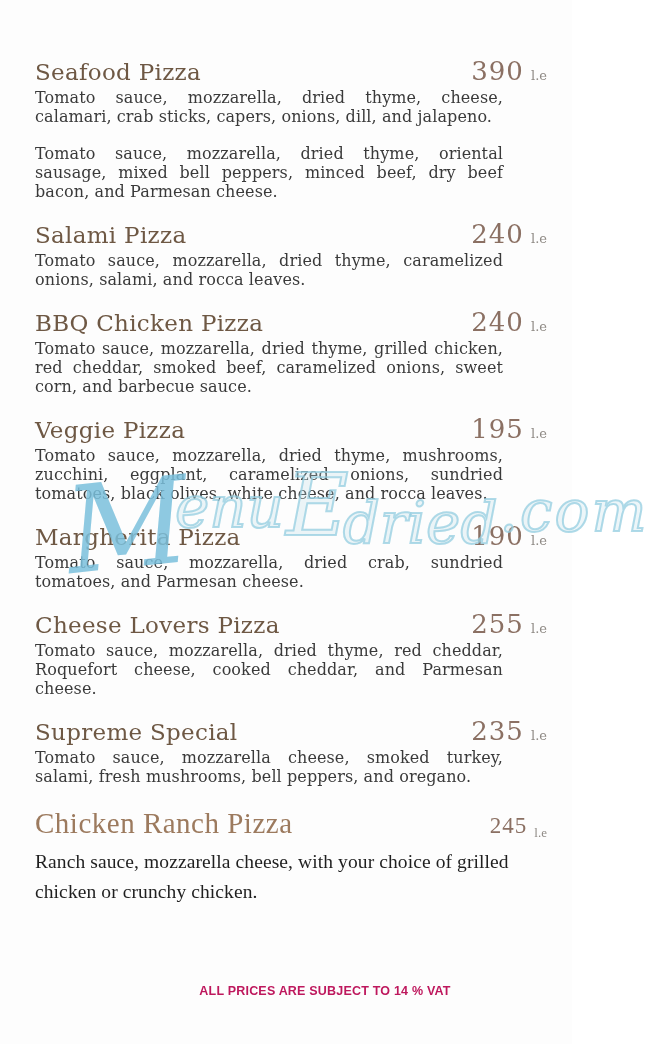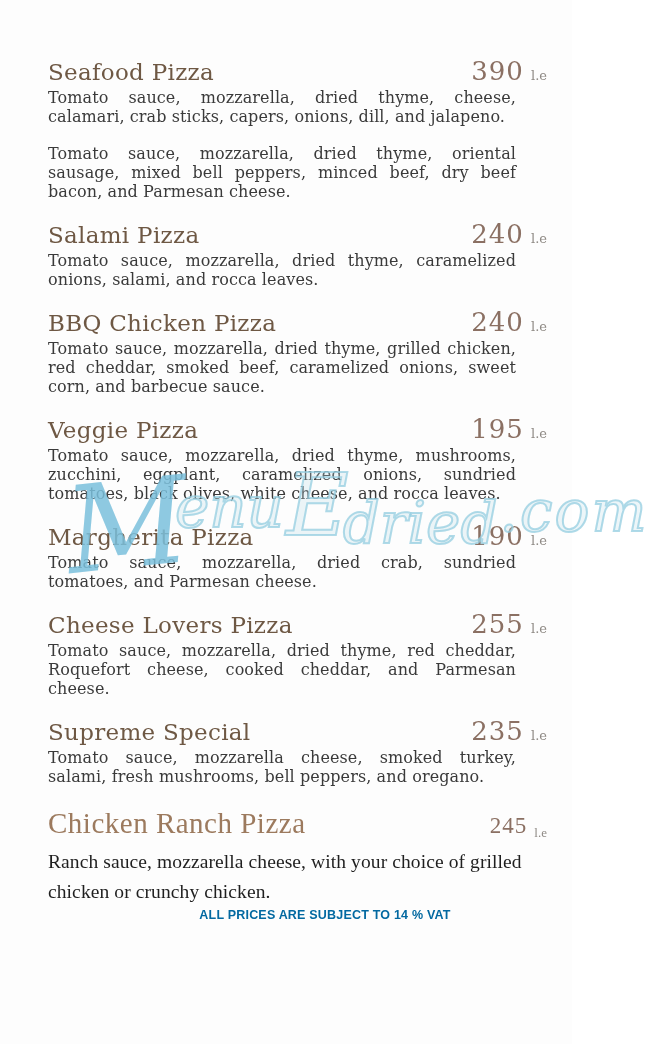--- a/index.html
+++ b/index.html
@@ -9,21 +9,20 @@
     height: 1044px;
     position: relative;
     overflow: hidden;
     font-family: "DejaVu Serif", serif;
   }
   .page {
     position: relative;
     width: 572px;
     height: 1044px;
     background: #fdfdfd;
-    padding-left: 13px;
   }
   .menu {
     padding: 56px 25px 0 35px;
   }
   .item { margin-bottom: 18px; }
   .item-head {
     display: flex;
     justify-content: space-between;
     align-items: baseline;
   }
@@ -84,28 +83,28 @@
     font-family: "Liberation Serif", serif;
     font-size: 19.5px;
     line-height: 30px;
     color: #1f1f1f;
     text-align: left;
     text-indent: 0;
   }
   .vat-note {
     position: absolute;
     left: 0;
-    top: 908px;
+    top: 984px;
     width: 650px;
     text-align: center;
     font-family: "Liberation Sans", sans-serif;
     font-weight: bold;
     font-size: 12.5px;
     letter-spacing: 0.2px;
-    color: #0369a1;
+    color: #be185d;
   }
   
   .watermark {
     position: absolute;
     top: 455px;
     left: 66px;
     white-space: nowrap;
     pointer-events: none;
     z-index: 5;
   }

